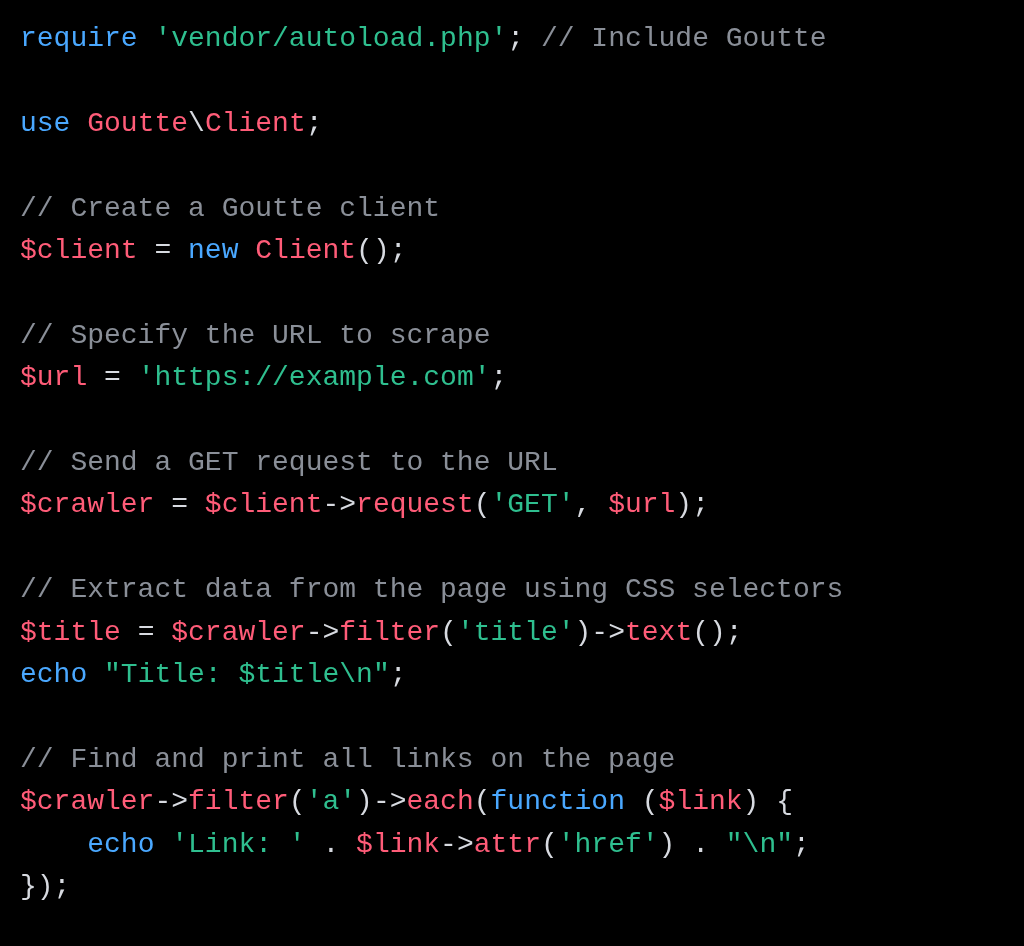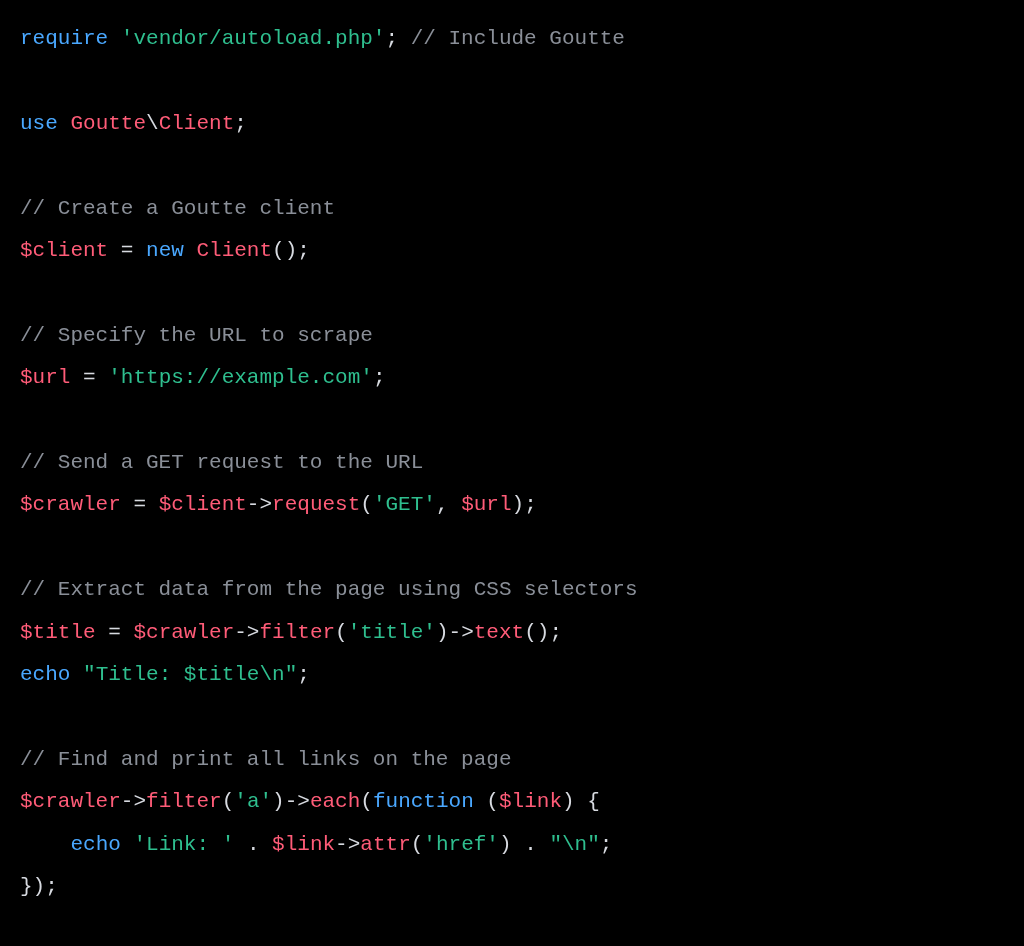--- a/index.html
+++ b/index.html
@@ -7,21 +7,21 @@
     padding: 0;
     background: #000000;
     width: 1024px;
     height: 946px;
     overflow: hidden;
   }
   pre.code {
     margin: 0;
     padding: 18px 20px 20px 20px;
     font-family: ui-monospace, SFMono-Regular, "SF Mono", Menlo, Consolas, "Liberation Mono", monospace;
-    font-size: 21px;
+    font-size: 28px;
     line-height: 42.4px;
     white-space: pre;
     color: #d0d0d0;
   }
   .tok-keyword   { color: #4aa8ff; }   
   .tok-string    { color: #2fbf8f; }   
   .tok-comment   { color: #8a8f98; }   
   .tok-class     { color: #ff5c78; }   
   .tok-var       { color: #ff5c78; }   
   .tok-func      { color: #ff5c78; }   

